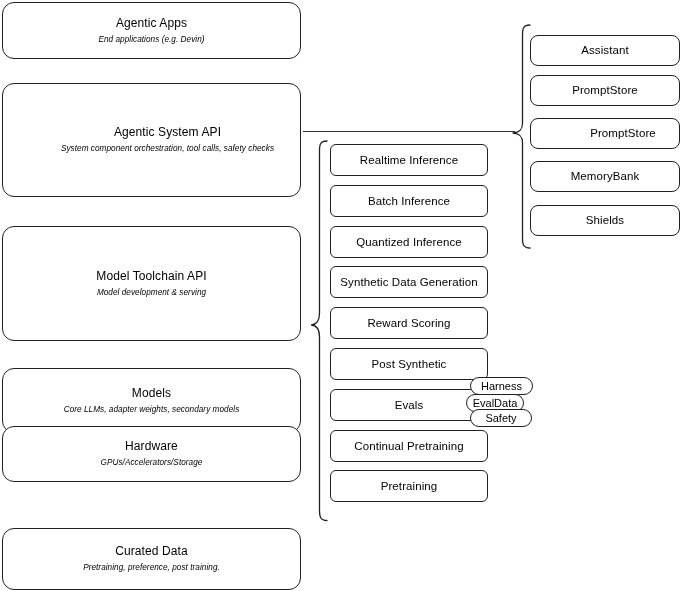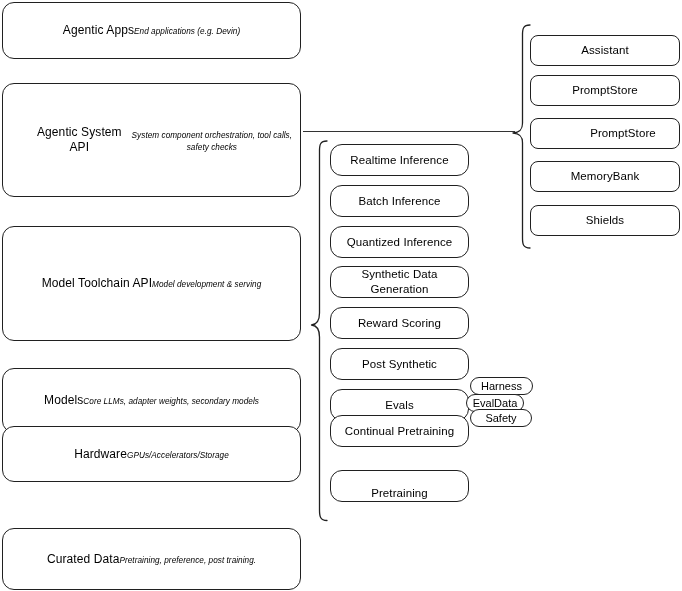--- a/index.html
+++ b/index.html
@@ -20,20 +20,21 @@
   }
 
   
   .box {
     position: absolute;
     box-sizing: border-box;
     border: 1.3px solid #202020;
     border-radius: 12px;
     background: #ffffff;
     display: flex;
+    flex-direction: column;
     align-items: center;
     justify-content: center;
     text-align: center;
     color: #000000;
   }
   .box .title {
     font-size: 12px;
     line-height: 15px;
     letter-spacing: 0.1px;
   }
@@ -44,23 +45,23 @@
     letter-spacing: 0.05px;
     font-style: italic;
   }
 
   
   .left-box { left: 2px; width: 299px; }
 
   
   .mid-box {
     left: 330px;
-    width: 139px;
+    width: 158px;
     height: 32px;
-    border-radius: 12px;
+    border-radius: 6px;
     border-width: 1.3px;
     font-size: 11.5px;
     justify-content: center;
   }
   .mid-box .title { font-size: 11.5px; }
 
   
   .right-box {
     left: 530px;
     width: 150px;
@@ -162,24 +163,24 @@
   </div>
   <div class="box mid-box" style="top:307px;">
     <div class="title">Reward Scoring</div>
   </div>
   <div class="box mid-box" style="top:348px;">
     <div class="title">Post Synthetic</div>
   </div>
   <div class="box mid-box" style="top:389px;">
     <div class="title">Evals</div>
   </div>
-  <div class="box mid-box" style="top:415px;text-align:center;">
+  <div class="box mid-box" style="top:430px;text-align:center;">
     <div class="title">Continual Pretraining</div>
   </div>
-  <div class="box mid-box" style="top:470px;align-items:flex-end;">
+  <div class="box mid-box" style="top:470px;">
     <div class="title">Pretraining</div>
   </div>
 
   <div class="pill" style="left:470px; top:377px; width:63px;">
     <span>Harness</span>
   </div>
   <div class="pill" style="left:466px; top:394px; width:58px;">
     <span>EvalData</span>
   </div>
   <div class="pill" style="left:470px; top:409px; width:62px;">

